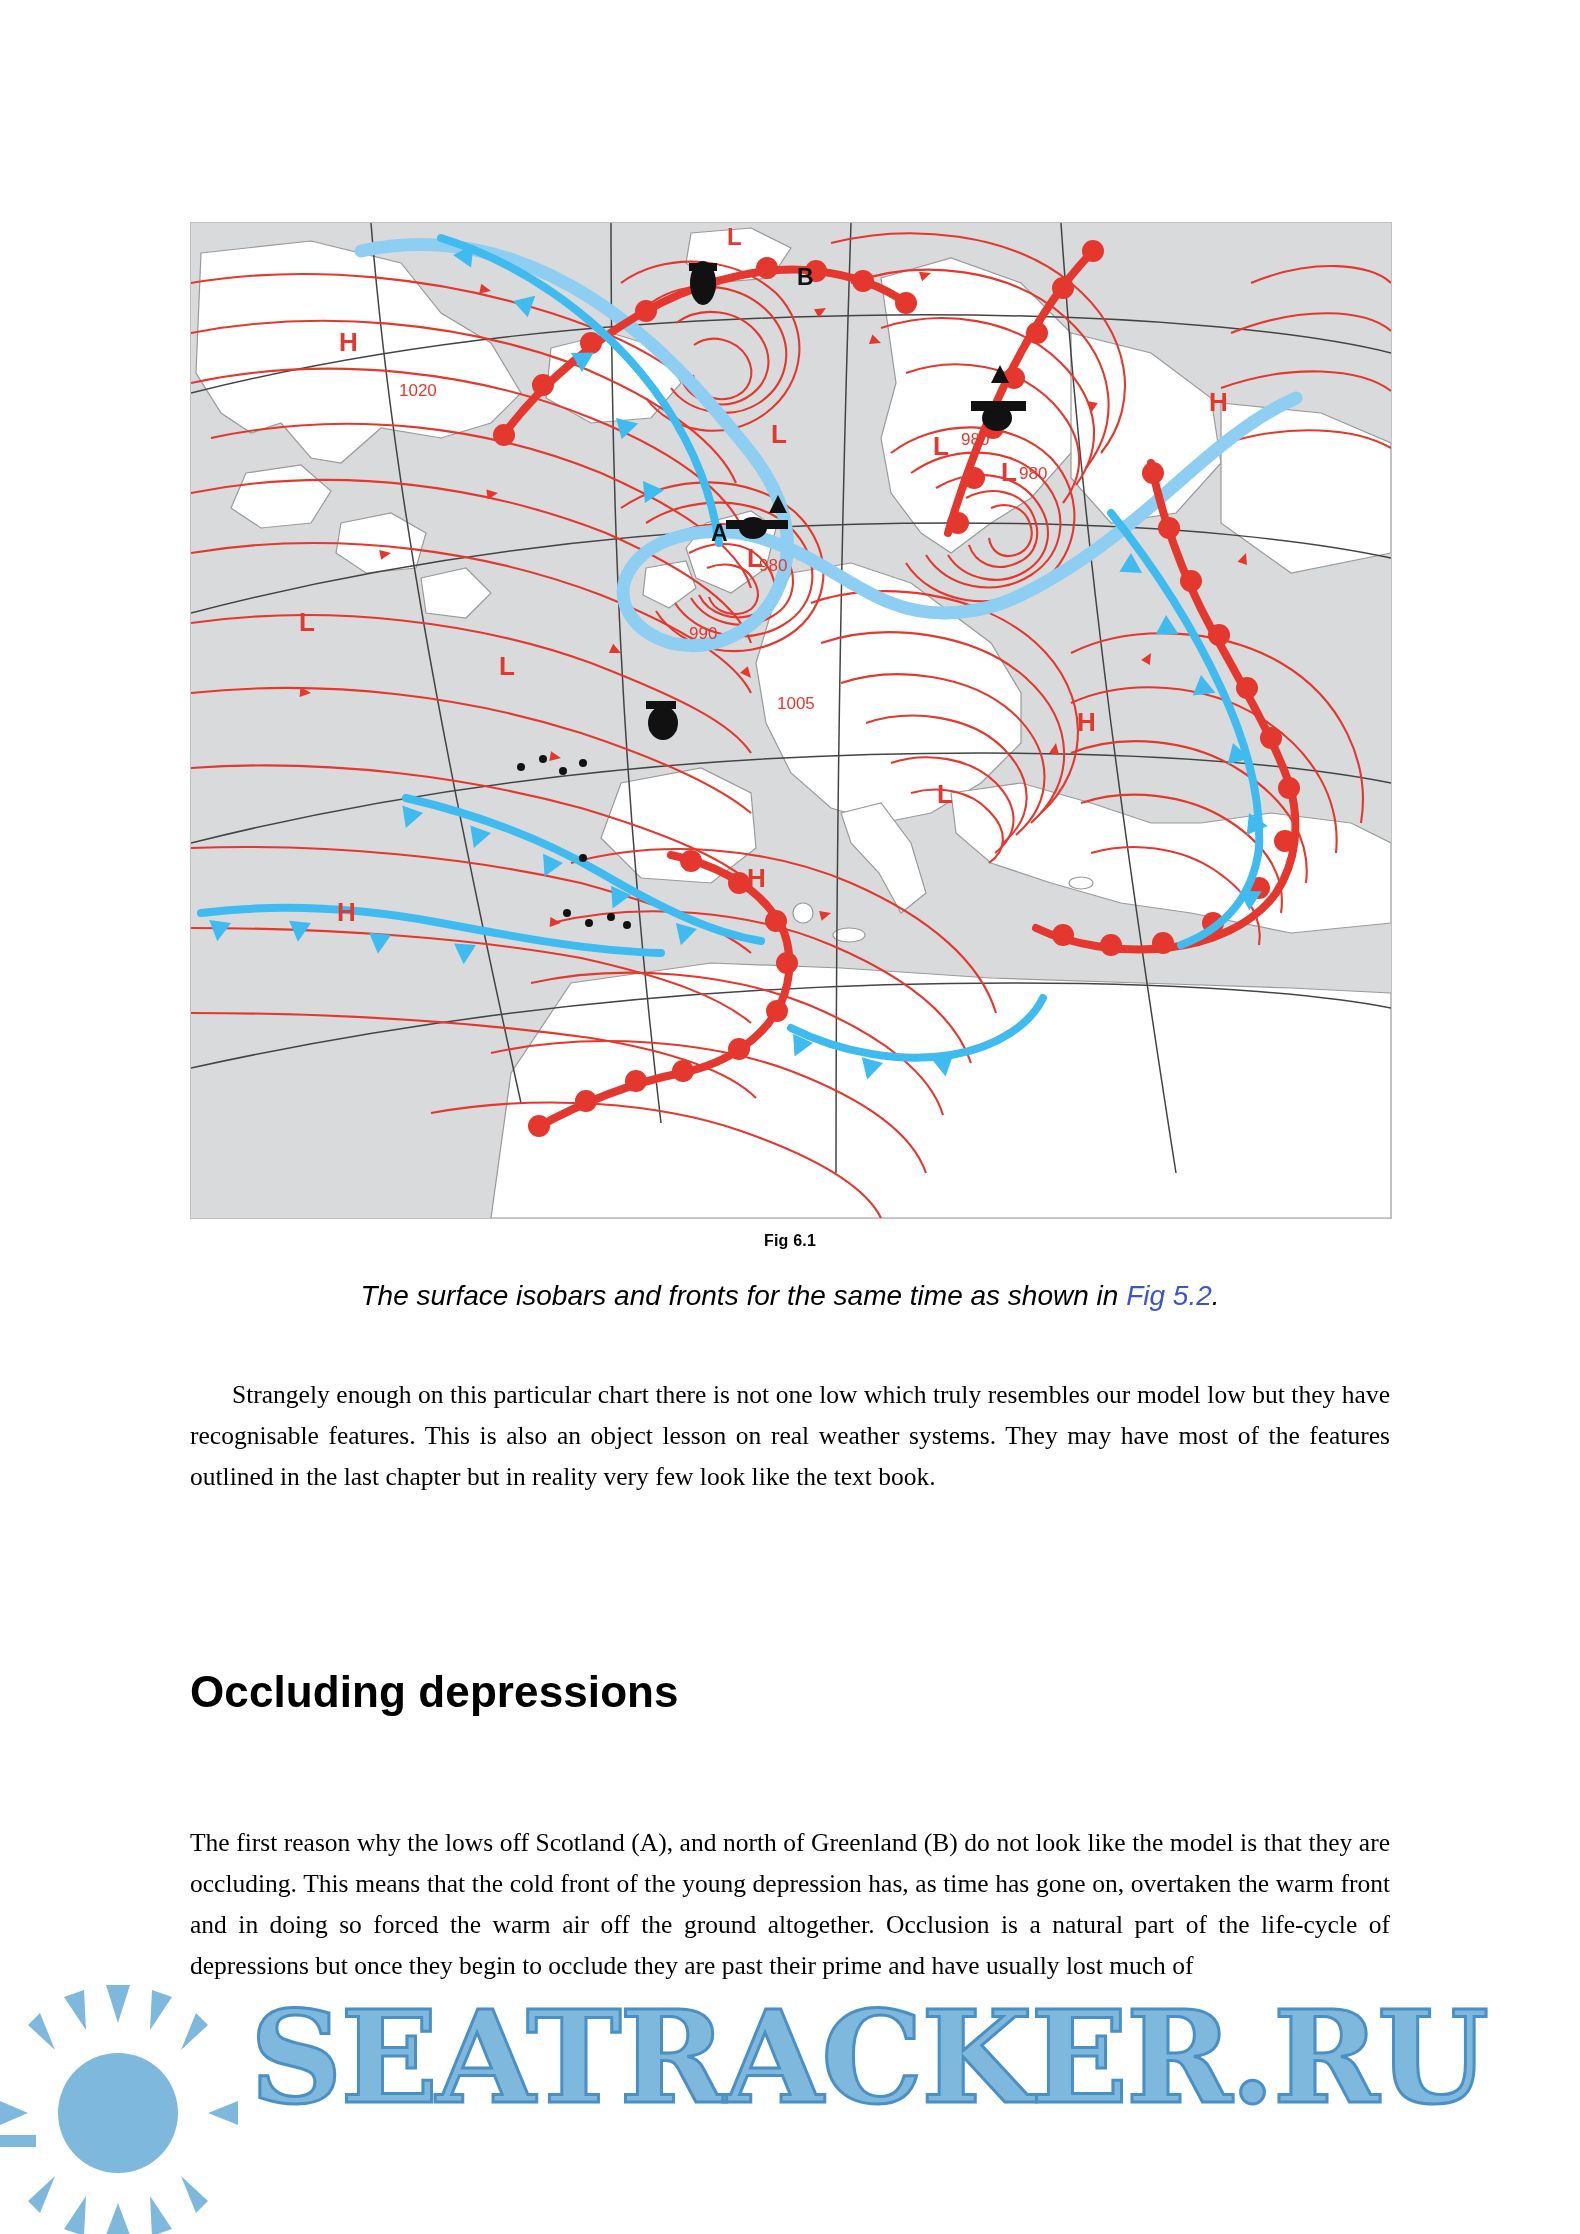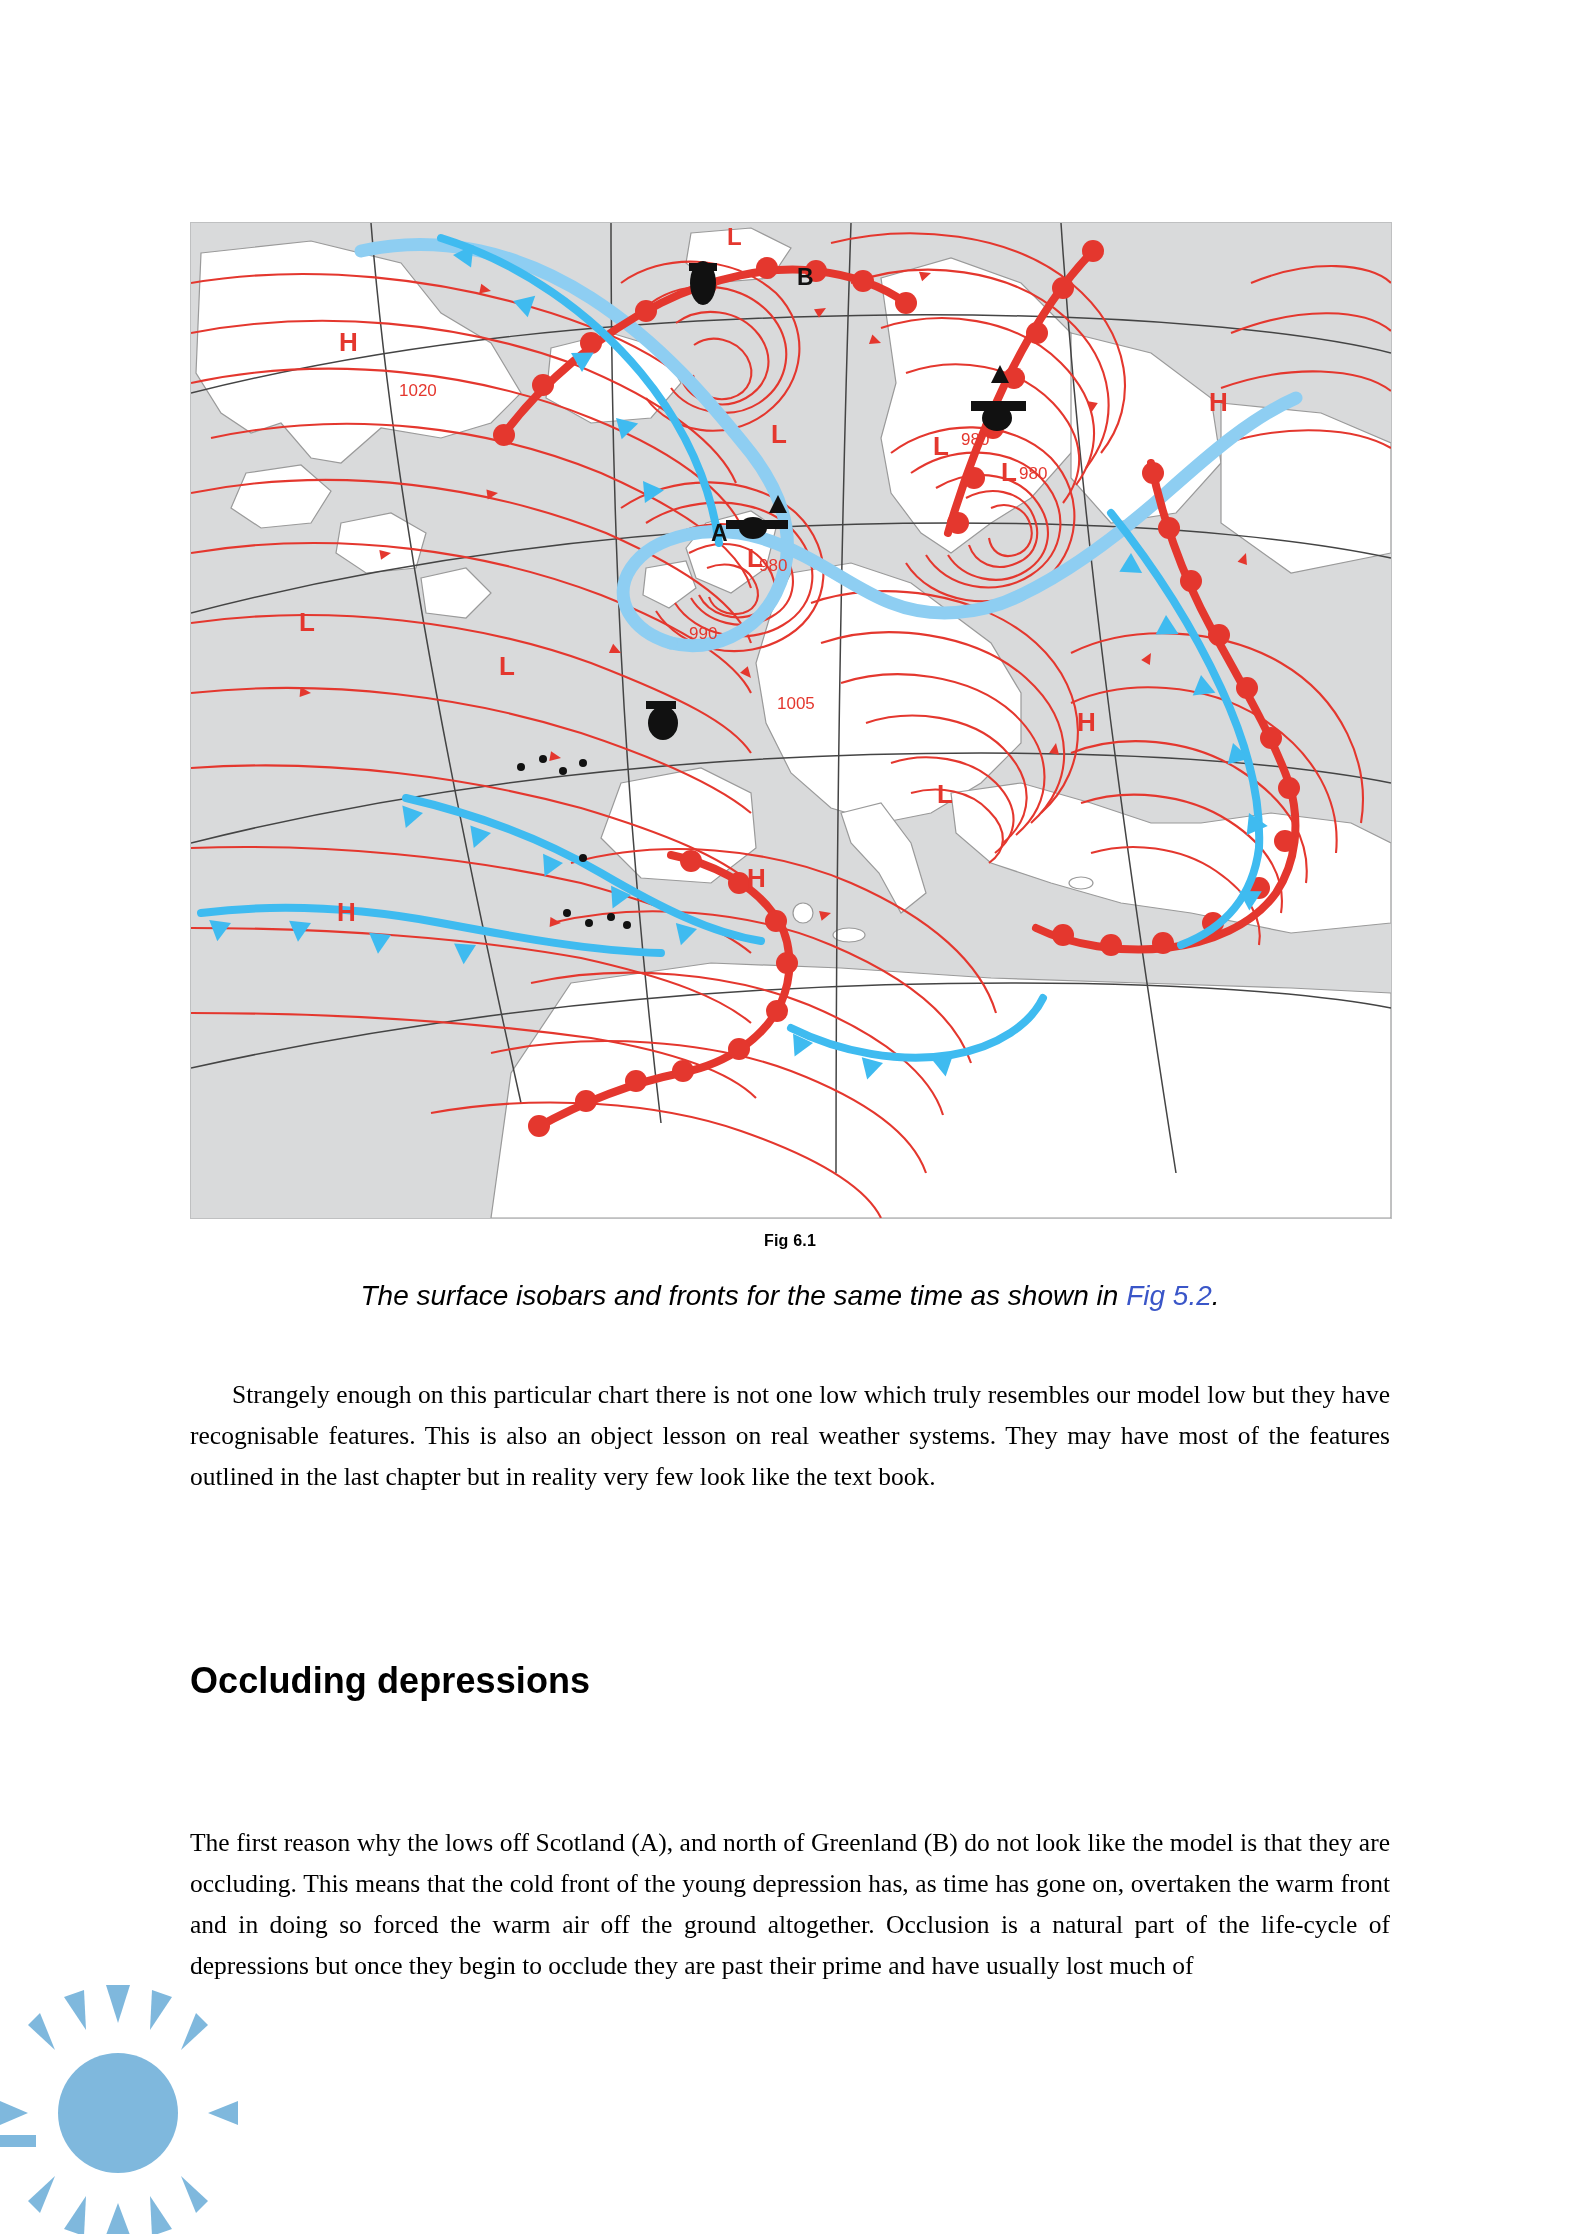--- a/index.html
+++ b/index.html
@@ -64,21 +64,21 @@
     text-align:justify;
     font-family:Liberation Serif, serif;
   }
   #para1{top:1348px;}
   #para1 .indent{display:inline-block;width:42px;}
   .section-head{
     position:absolute;
     left:190px;
     top:1630px;
     width:1200px;
-    font-size:36px;
+    font-size:44px;
     font-weight:bold;
     letter-spacing:.1px;
   }
   #para2{top:1796px;}
 
   
   .watermark{
     position:absolute;
     left:0;
     top:1985px;
@@ -422,15 +422,16 @@
           <polygon points="55,191 28,216 40,228"></polygon>
           <polygon points="181,191 208,216 196,228"></polygon>
           <polygon points="150,45 172,12 152,5"></polygon>
           <polygon points="86,45 64,12 84,5"></polygon>
           <polygon points="150,211 172,244 152,251"></polygon>
           <polygon points="86,211 64,244 84,251"></polygon>
         </g>
         <rect x="0" y="150" width="36" height="12"></rect>
       </g>
     </svg>
+    <div class="wm-text">SEATRACKER.RU</div>
   </div>
 
 </div>
 
 </body></html>

